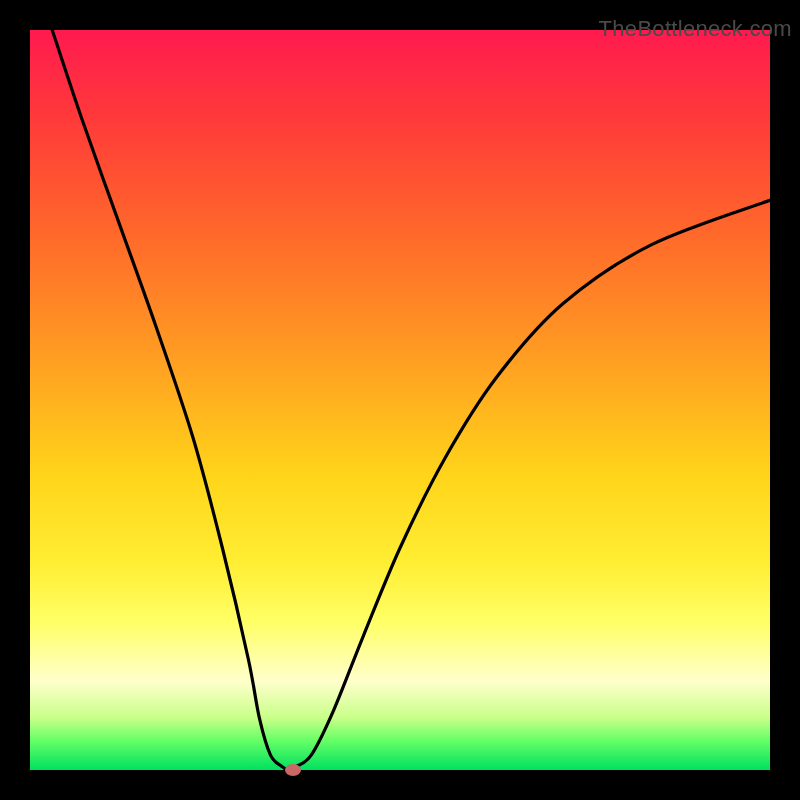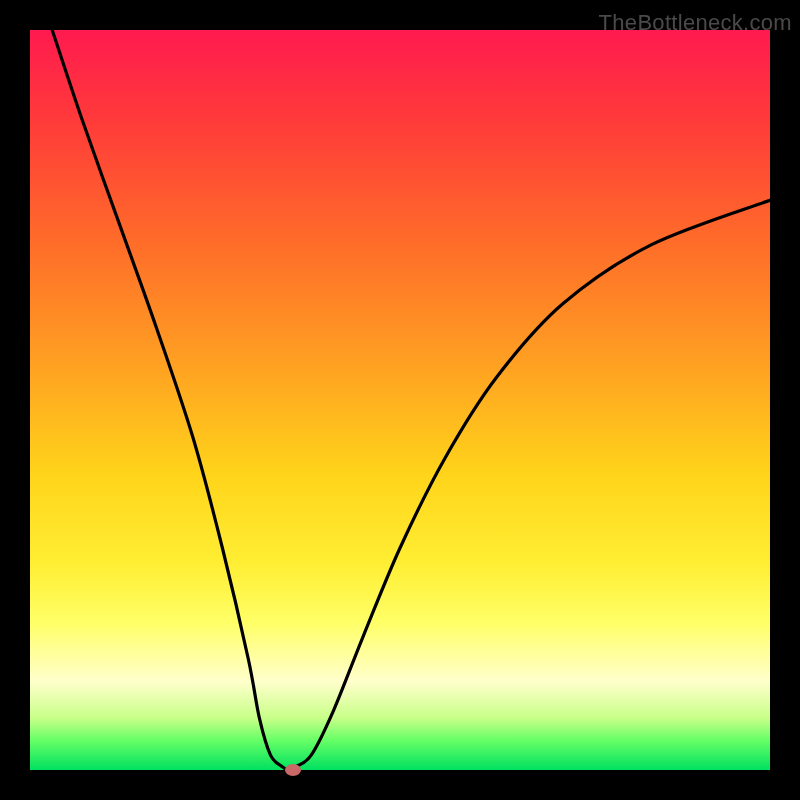--- a/index.html
+++ b/index.html
@@ -25,21 +25,21 @@
       #ffd41a 60%,
       #ffee33 72%,
       #ffff66 80%,
       #ffffcc 88%,
       #c8ff88 93%,
       #66ff66 96%,
       #00e060 100%);
   }
   .watermark {
     position: absolute;
-    top: 10px;
+    top: 16px;
     right: 8px;
     color: #4a4a4a;
     font-size: 22px;
     font-weight: 500;
     letter-spacing: 0.3px;
     z-index: 10;
   }
   svg.curve {
     position: absolute;
     left: 0; top: 0;

